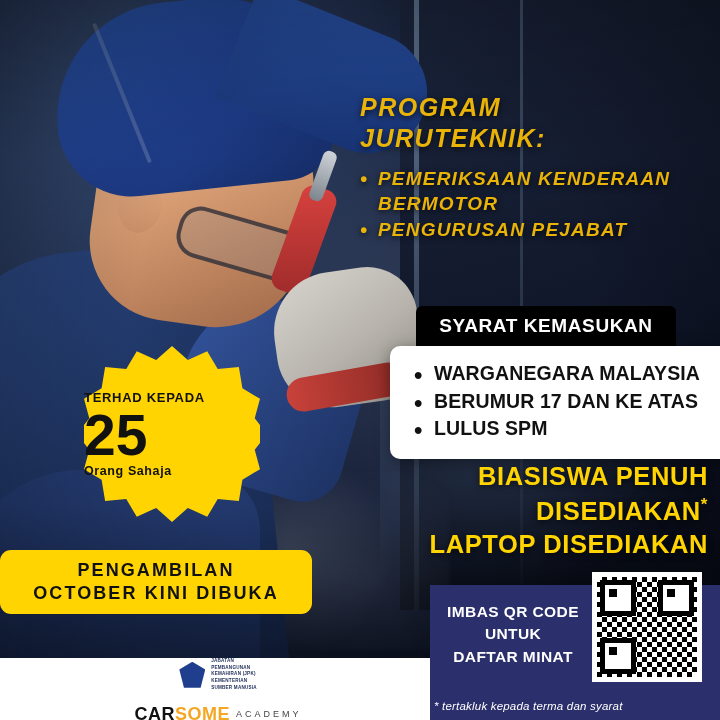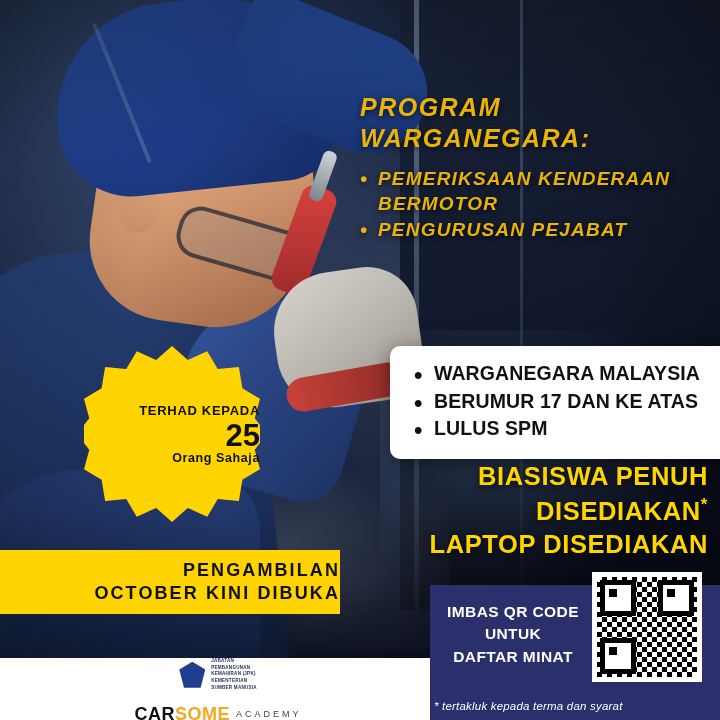--- a/index.html
+++ b/index.html
@@ -248,40 +248,41 @@
       50% 0%, 59% 8%, 70% 3%, 76% 13%, 88% 12%, 90% 24%, 100% 30%,
       97% 41%, 104% 50%, 97% 59%, 100% 70%, 90% 76%, 88% 88%, 76% 87%,
       70% 97%, 59% 92%, 50% 100%, 41% 92%, 30% 97%, 24% 87%, 12% 88%,
       10% 76%, 0% 70%, 3% 59%, -4% 50%, 3% 41%, 0% 30%, 10% 24%,
       12% 12%, 24% 13%, 30% 3%, 41% 8%
     );
   }
   .seal-inner {
     position: absolute; inset: 0;
     display: flex; flex-direction: column;
-    align-items: flex-end; justify-content: center;
+    align-items: flex-start; justify-content: center;
     color: #111111;
     text-align: center;
   }
   .seal-top { font-size: 13px; font-weight: bold; letter-spacing: 0.7px; }
-  .seal-num { font-size: 31px; font-weight: bold; line-height: 1.0; margin: 2px 0 0; }
+  .seal-num { font-size: 57px; font-weight: bold; line-height: 1.0; margin: 2px 0 0; }
   .seal-bottom { font-size: 12.5px; font-weight: bold; letter-spacing: 0.6px; }
 
   
   .pengambilan {
     position: absolute;
-    left: 0; top: 550px; width: 340px; height: 64px;
+    left: 0; top: 550px; width: 312px; height: 64px;
     background: #ffd400;
     color: #111111;
     display: flex; flex-direction: column;
-    align-items: flex-end; justify-content: center;
+    align-items: center; justify-content: center;
     font-weight: bold;
     letter-spacing: 2.1px;
     line-height: 1.3;
     font-size: 18px;
+    border-radius: 11px;
   }
 
   
   .bottom-dark {
     position: absolute;
     left: 0; top: 545px; width: 430px; height: 130px;
     background: #0a0f1f;
     z-index: -1;
   }
   .footer-white {
@@ -407,28 +408,29 @@
     <div class="tool-tip"></div>
     <div class="hand"></div>
     <div class="cuff"></div>
   </div>
 
   <div class="vignette"></div>
 
   <div class="program">
     <div class="program-title">
       <div>PROGRAM</div>
-      <div>WARGANEGARA:</div>
+      <div>JURUTEKNIK:</div>
     </div>
     <ul>
       <li>PEMERIKSAAN KENDERAAN BERMOTOR</li>
       <li>PENGURUSAN PEJABAT</li>
     </ul>
   </div>
 
+  <div class="syarat-head">SYARAT KEMASUKAN</div>
   <div class="syarat-box">
     <ul>
       <li>WARGANEGARA MALAYSIA</li>
       <li>BERUMUR 17 DAN KE ATAS</li>
       <li>LULUS SPM</li>
     </ul>
   </div>
 
   <div class="biasiswa">
     <div>BIASISWA PENUH</div>

